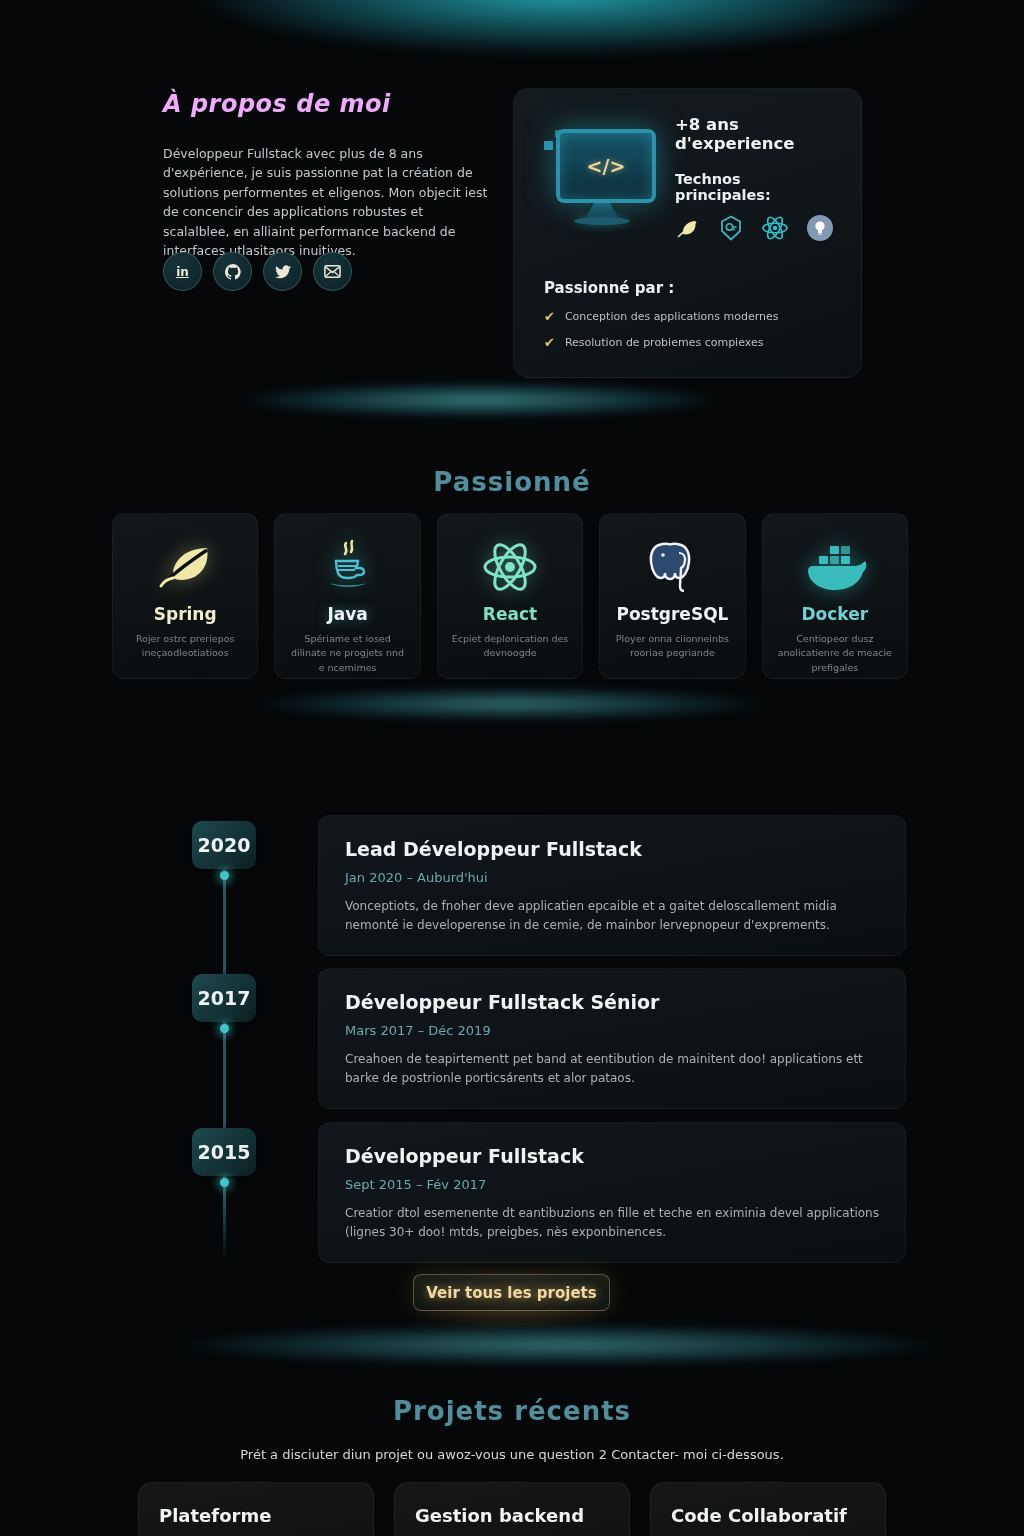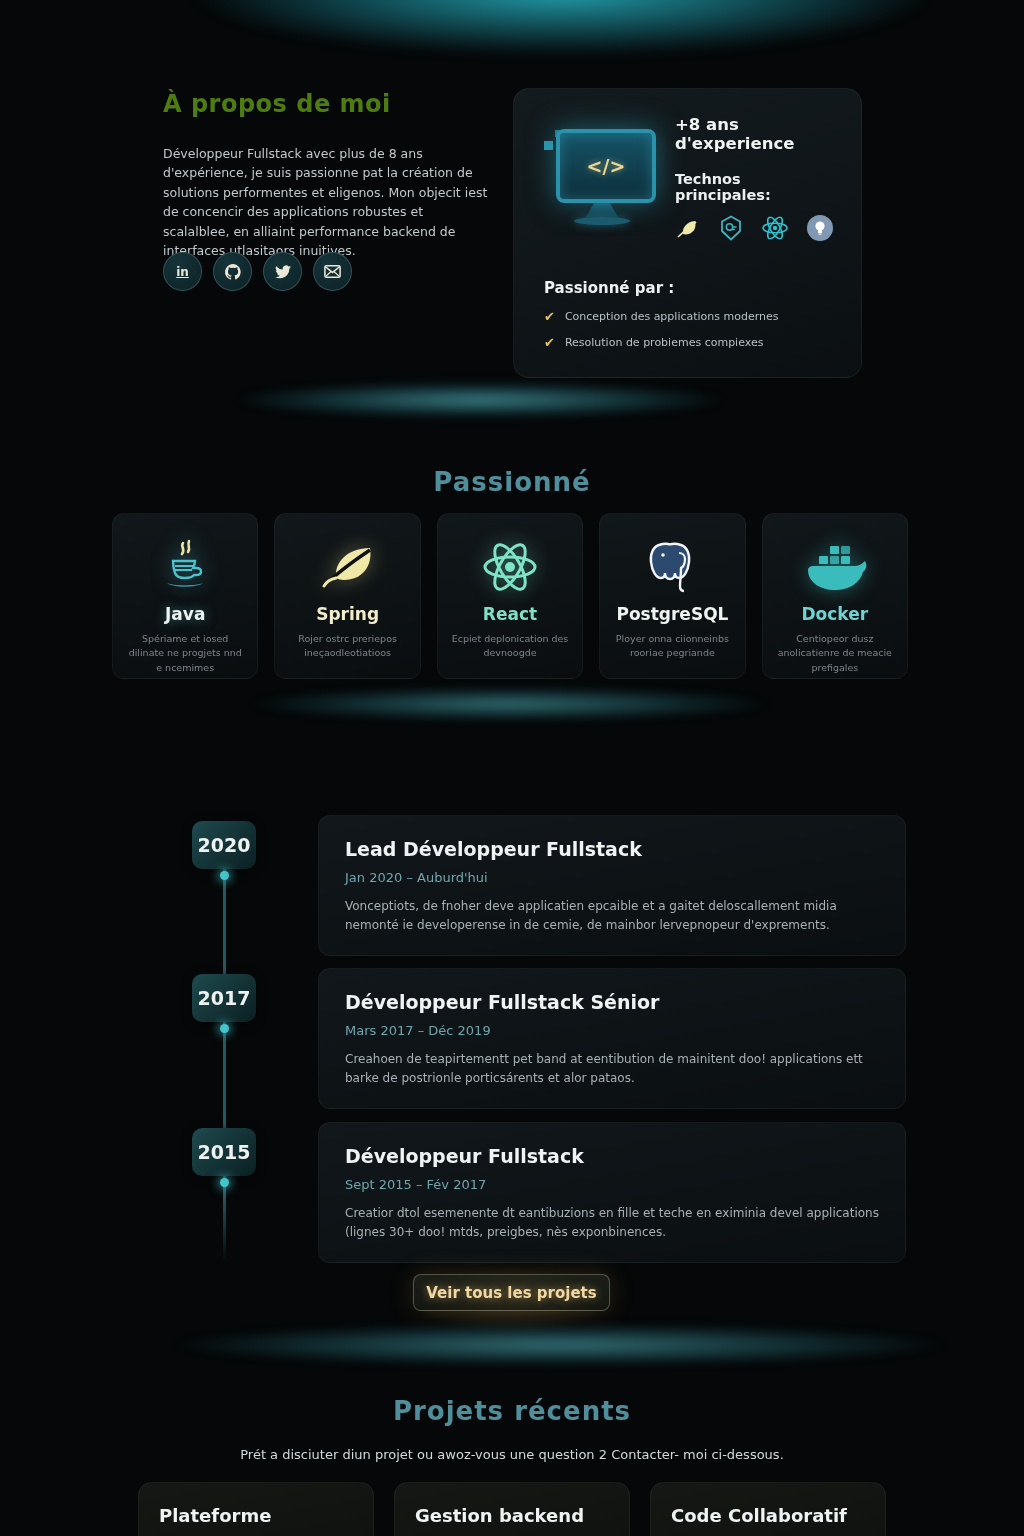--- a/index.html
+++ b/index.html
@@ -31,21 +31,21 @@
     background:radial-gradient(ellipse 52% 34% at 52% 50%,rgba(92,208,218,.5),rgba(40,135,150,.2) 58%,rgba(0,0,0,0) 78%);
     filter:blur(4px);
   }
   .glow-btn{
     left:362px;top:1255px;width:300px;height:90px;
     background:radial-gradient(ellipse 50% 50% at 50% 50%,rgba(216,170,90,.22),rgba(0,0,0,0) 70%);
     filter:blur(4px);
   }
   
   .about{position:absolute;left:163px;top:90px;width:330px;}
-  .about h1{margin:0;font-size:24px;font-weight:bold;color:#4d7c0f;letter-spacing:.5px;}
+  .about h1{margin:0;font-size:24px;font-weight:bold;color:#f0abfc;letter-spacing:.5px;font-style:italic;}
   .about p{margin:26px 0 0;font-size:12.5px;line-height:1.55;color:#c3c9cc;}
   .socials{position:absolute;left:0;top:162px;display:flex;gap:11px;}
   .soc{
     width:37px;height:37px;border-radius:50%;
     background:radial-gradient(circle at 35% 30%,#15343a,#0d2125);
     border:1.5px solid rgba(130,190,200,.28);
     display:flex;align-items:center;justify-content:center;
     color:#ece8d8;cursor:pointer;
   }
   .soc svg{display:block;}
@@ -247,41 +247,41 @@
         <span class="ctxt">Resolution de probiemes compiexes</span>
       </div>
     </div>
   </section>
 
   <h2 class="sec-title t-exp">Passionné</h2>
 
   <div class="techrow">
     <div class="tcard">
       <div class="ticon">
+        <svg width="56" height="50" viewBox="0 0 56 50" style="filter:drop-shadow(0 0 10px rgba(230,220,140,.35));">
+          <path d="M16 36C14 20 28 6 50 6c3 18-8 32-26 32-3 0-6-.7-8-2z" fill="#efe8a6"></path>
+          <path d="M4 44C16 32 32 20 50 8" stroke="#0d1114" stroke-width="3.4" fill="none"></path>
+          <path d="M4 44c3-5 7-7 12-8" stroke="#efe8a6" stroke-width="3" fill="none" stroke-linecap="round"></path>
+        </svg>
+      </div>
+      <div class="tname tn-spring">Spring</div>
+      <div class="tdesc">Rojer ostrc preriepos ineçaodleotiatioos</div>
+    </div>
+
+    <div class="tcard">
+      <div class="ticon">
         <svg width="52" height="56" viewBox="0 0 52 56" style="filter:drop-shadow(0 0 10px rgba(80,200,215,.55));">
           <path d="M24 4c-3 4 3 6-1 11M30 2c-2 5 2 6-1 11" stroke="#efe3a0" stroke-width="2.6" fill="none" stroke-linecap="round"></path>
           <path d="M14 22h22c0 3-1 5-2 7h3c3 0 5 1.5 5 3.5S40 36 37 36h-2c-1.5 2-4 3-9 3s-9-2-10-5c-1-2.5-2-7-2-12z" fill="none" stroke="#49c2cf" stroke-width="2.4"></path>
           <path d="M16 27h18M16 31h17" stroke="#49c2cf" stroke-width="2"></path>
           <path d="M8 44c6 3 30 3 36 0-6 5-30 5-36 0z" fill="#49c2cf" opacity=".7"></path>
         </svg>
       </div>
       <div class="tname tn-java">Java</div>
       <div class="tdesc">Spériame et iosed dilinate ne progjets nnd e ncemimes</div>
-    </div>
-
-    <div class="tcard">
-      <div class="ticon">
-        <svg width="56" height="50" viewBox="0 0 56 50" style="filter:drop-shadow(0 0 10px rgba(230,220,140,.35));">
-          <path d="M16 36C14 20 28 6 50 6c3 18-8 32-26 32-3 0-6-.7-8-2z" fill="#efe8a6"></path>
-          <path d="M4 44C16 32 32 20 50 8" stroke="#0d1114" stroke-width="3.4" fill="none"></path>
-          <path d="M4 44c3-5 7-7 12-8" stroke="#efe8a6" stroke-width="3" fill="none" stroke-linecap="round"></path>
-        </svg>
-      </div>
-      <div class="tname tn-spring">Spring</div>
-      <div class="tdesc">Rojer ostrc preriepos ineçaodleotiatioos</div>
     </div>
 
     <div class="tcard">
       <div class="ticon">
         <svg width="58" height="52" viewBox="0 0 58 52" style="filter:drop-shadow(0 0 10px rgba(120,230,200,.45));">
           <g fill="none" stroke="#7de4c8" stroke-width="3">
             <ellipse cx="29" cy="26" rx="25" ry="10"></ellipse>
             <ellipse cx="29" cy="26" rx="25" ry="10" transform="rotate(60 29 26)"></ellipse>
             <ellipse cx="29" cy="26" rx="25" ry="10" transform="rotate(120 29 26)"></ellipse>
           </g>

